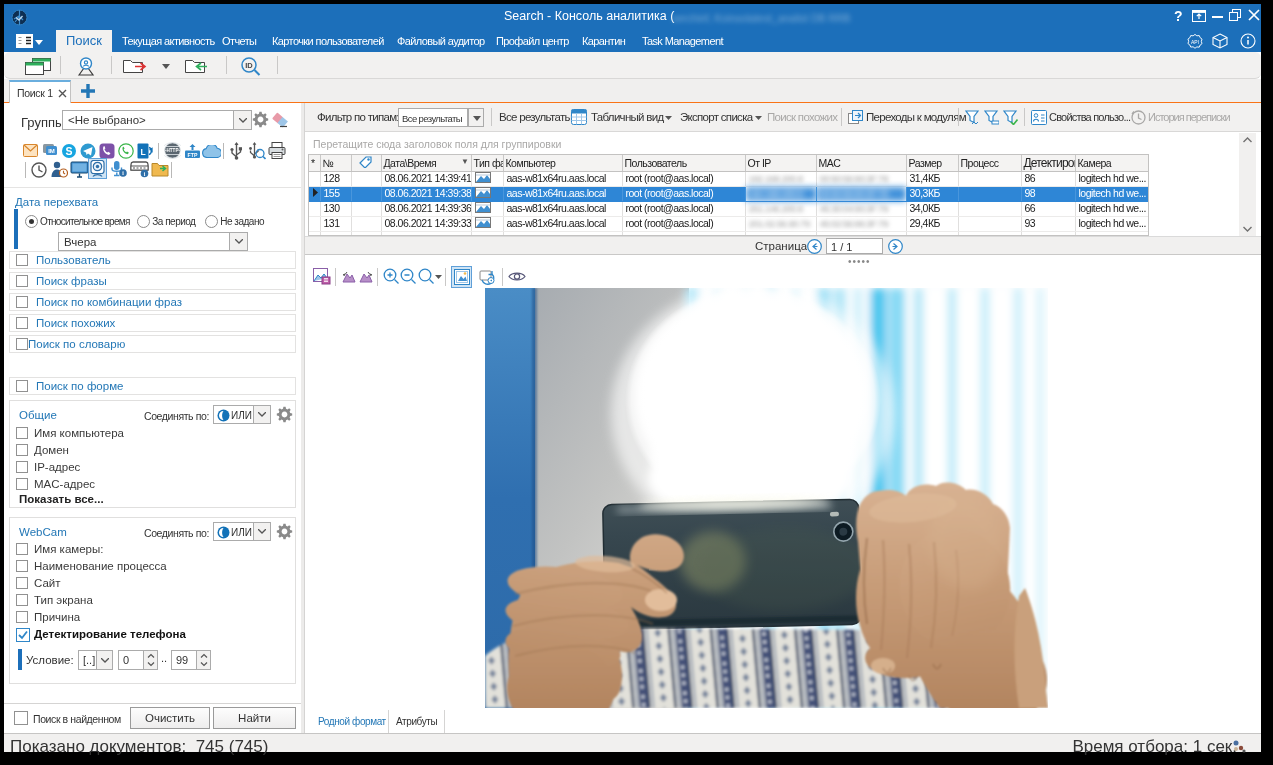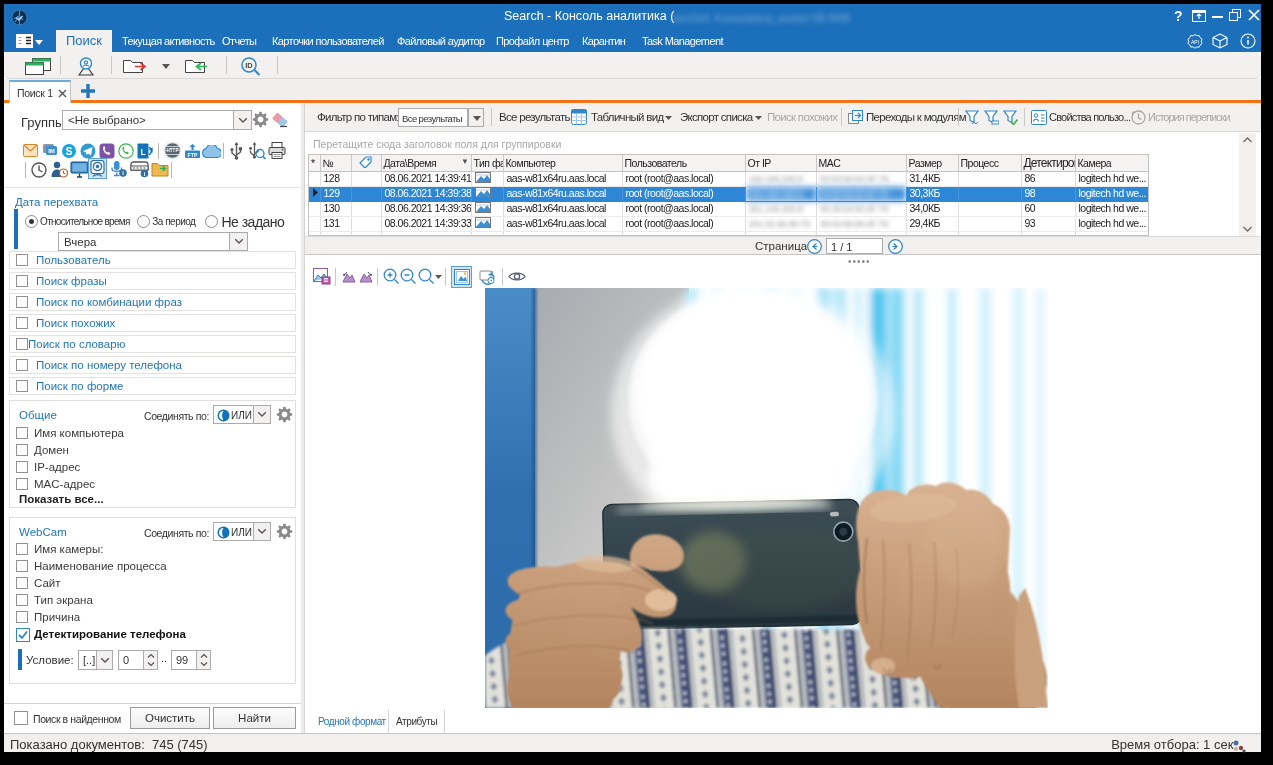--- a/index.html
+++ b/index.html
@@ -9,37 +9,37 @@
 
 #titlebar{position:absolute;left:0;top:0;width:1257px;height:26px;background:#1c6fba;}
 #menubar{position:absolute;left:0;top:26px;width:1257px;height:22px;background:#1c6fba;}
 .mitem{position:absolute;top:0;height:22px;line-height:22px;color:#fff;font-size:11px;letter-spacing:-0.6px;}
 #ptab{position:absolute;left:52px;top:0;width:56px;height:22px;background:#f2f1f0;color:#1c6fba;
 text-align:center;line-height:22px;font-size:13px;}
 
 #toolbar{position:absolute;left:0;top:48px;width:1257px;height:27px;background:#f2f1f0;border-bottom:1px solid #d9d8d7;border-radius:6px;}
 .tsep{position:absolute;top:4px;width:1px;height:18px;background:#c9c8c7;}
 
-#tabstrip{position:absolute;left:0;top:75px;width:1257px;height:24px;background:#f0efee;border-bottom:3px solid #f97316;}
+#tabstrip{position:absolute;left:0;top:75px;width:1257px;height:24px;background:#f0efee;border-bottom:1px solid #f97316;}
 #tab1{position:absolute;left:5px;top:1px;width:62px;height:23px;background:#fff;border:1px solid #c3c2c1;border-top:2px solid #6aaede;border-bottom:none;font-size:11px;color:#333;}
 
 #leftpanel{position:absolute;left:0;top:99px;width:297px;height:630px;background:#fff;}
 #vsplit{position:absolute;left:297px;top:99px;width:4px;height:630px;background:#ecebea;border-right:1px solid #d5d4d3;}
 .cb{display:inline-block;width:12px;height:12px;border:1px solid #919191;background:#fff;vertical-align:middle;}
 .bluelbl{color:#2377b6;font-size:11.5px;}
 .rowbox{position:absolute;left:5px;width:287px;height:18px;border:1px solid #e3e2e1;background:#fff;}
 .seclbl{color:#2377b6;font-size:11.5px;}
 
 #rightpanel{position:absolute;left:301px;top:99px;width:956px;height:630px;background:#fff;}
 #ftoolbar{position:absolute;left:0;top:0;width:956px;height:29px;background:#f2f1f0;border-bottom:1px solid #d9d8d7;}
 #ftoolbar span{letter-spacing:-0.7px;}
 #grid table{letter-spacing:-0.5px;}
 #grid td{font-size:10.5px;}
 
-#statusbar{position:absolute;left:0;top:729px;width:1257px;height:19px;background:#f1f0ef;border-top:1px solid #c6c5c4;font-size:13px;color:#333;}
+#statusbar{position:absolute;left:0;top:729px;width:1257px;height:19px;background:#f1f0ef;border-top:1px solid #c6c5c4;font-size:17px;color:#333;}
 .gray{color:#a9a8a7;}
 #grid table td{padding:0 3px;white-space:nowrap;overflow:hidden;}
 .hdr td{background:#f4f3f2;border-right:1px solid #c9c8c7;border-bottom:1px solid #c3c2c1;height:16px;font-size:10.5px;color:#222;padding:0 2px !important;}
 .r td{height:13px;line-height:13px;border-right:1px solid #e0dfde;border-bottom:1px solid #ecebea;}
 .sel td{background:#2e86d6;color:#fff;border-right:1px solid #4996dc;border-bottom:1px solid #2e86d6;}
 .blr{filter:blur(2px);color:#9a9a9a;font-size:9.5px !important;}
 .blrs{filter:blur(3px);color:#92bce4;opacity:.9;font-size:9.5px !important;}
 </style></head>
 <body>
 <div id="win">
@@ -275,21 +275,21 @@
         <path d="M1 15 V2.5 h5.5 l1.5 2 H17 V15 Z" fill="#f0b94f" stroke="#b8882a"></path>
         <path d="M9 7.5 h5 M11.5 5 l3 2.5 -3 2.5" fill="none" stroke="#2eaf5c" stroke-width="1.5"></path>
       </svg>
     <div class="abs" style="left:167px;top:59px;width:1px;height:16px;background:#b9b8b7;"></div>
 
     <div class="abs" style="left:0;top:84px;width:297px;height:1px;background:#e5e4e3;"></div>
     <span class="abs" style="left:11px;top:89px;"><span class="seclbl">Дата перехвата</span></span>
     <div class="abs" style="left:10px;top:106px;width:4px;height:40px;background:#1c6fba;"></div>
     <span class="abs" style="left:21px;top:109px;"><span style="display:inline-block;width:13px;height:13px;border:1px solid #8a8a8a;border-radius:50%;background:#fff;position:relative;vertical-align:middle;"><span style="position:absolute;left:3px;top:3px;width:5px;height:5px;border-radius:50%;background:#333;"></span></span><span style="font-size:10px;letter-spacing:-0.7px;color:#333;vertical-align:middle;">&nbsp;Относительное время</span></span>
     <span class="abs" style="left:133px;top:109px;"><span style="display:inline-block;width:13px;height:13px;border:1px solid #8a8a8a;border-radius:50%;background:#fff;vertical-align:middle;"></span><span style="font-size:10px;letter-spacing:-0.5px;color:#333;vertical-align:middle;">&nbsp;За период</span></span>
-    <span class="abs" style="left:201px;top:109px;"><span style="display:inline-block;width:13px;height:13px;border:1px solid #8a8a8a;border-radius:50%;background:#fff;vertical-align:middle;"></span><span style="font-size:14px;letter-spacing:-0.5px;color:#333;vertical-align:middle;">&nbsp;Не задано</span></span>
+    <span class="abs" style="left:201px;top:109px;"><span style="display:inline-block;width:13px;height:13px;border:1px solid #8a8a8a;border-radius:50%;background:#fff;vertical-align:middle;"></span><span style="font-size:10px;letter-spacing:-0.5px;color:#333;vertical-align:middle;">&nbsp;Не задано</span></span>
     <div class="abs" style="left:54px;top:129px;width:190px;height:19px;border:1px solid #ababab;background:#fff;">
       <span class="abs" style="left:5px;top:3px;font-size:11.5px;color:#333;">Вчера</span>
       <div class="abs" style="right:0;top:0;width:18px;height:17px;border-left:1px solid #ababab;background:#f2f1f0;">
         <svg class="abs" style="left:5px;top:6px;" width="8" height="5" viewBox="0 0 8 5">
             <path d="M0 0 L4 4 8 0" stroke="#555" stroke-width="1.3" fill="none"></path>
           </svg>
       </div>
     </div>
 
     <div class="rowbox" style="top:148px;">
@@ -304,24 +304,20 @@
         <span class="cb" style="position:absolute;left:6px;top:2px;"></span>
         <span class="abs bluelbl" style="left:26px;top:2px;">Поиск по комбинации фраз</span>
       </div>
     <div class="rowbox" style="top:211px;">
         <span class="cb" style="position:absolute;left:6px;top:2px;"></span>
         <span class="abs bluelbl" style="left:26px;top:2px;">Поиск похожих</span>
       </div>
     <div class="rowbox" style="top:232px;">
         <span class="cb" style="position:absolute;left:6px;top:2px;"></span>
         <span class="abs bluelbl" style="left:18px;top:2px;">Поиск по словарю</span>
-      </div>
-    <div class="rowbox" style="top:253px;">
-        <span class="cb" style="position:absolute;left:6px;top:2px;"></span>
-        <span class="abs bluelbl" style="left:26px;top:2px;">Поиск по номеру телефона</span>
       </div>
     <div class="rowbox" style="top:274px;">
         <span class="cb" style="position:absolute;left:6px;top:2px;"></span>
         <span class="abs bluelbl" style="left:26px;top:2px;">Поиск по форме</span>
       </div>
 
     <div class="abs" style="left:5px;top:297px;width:287px;height:108px;border:1px solid #e0dfde;background:#fff;">
       <span class="abs bluelbl" style="left:9px;top:8px;">Общие</span>
       <span class="abs" style="left:134px;top:9px;font-size:10.5px;letter-spacing:-0.4px;color:#333;">Соединять по:</span>
       <div class="abs" style="left:203px;top:4px;width:58px;height:19px;border:1px solid #ababab;background:#fff;">
@@ -532,21 +528,21 @@
               <td class="blr">00:50:56:90:3F:78</td>
               <td>31,4КБ</td>
               <td></td>
               <td>86</td>
               <td>logitech hd we...</td>
             </tr>
         <tr class="r sel">
               <td><svg width="7" height="9" viewBox="0 0 7 9">
                   <path d="M1 0 l5 4.5 L1 9 Z" fill="#222"></path>
                 </svg></td>
-              <td>129</td>
+              <td>155</td>
               <td></td>
               <td>08.06.2021 14:39:38</td>
               <td><svg width="16" height="11" viewBox="0 0 16 11">
                   <rect x="0.5" y="0.5" width="15" height="10" fill="#fff" stroke="#777"></rect>
                   <path d="M1 10 L6 4 l3 3 3-4 3 4 v3 Z" fill="#3f8fd0"></path>
                   <path d="M1 3 h14" stroke="#bcd" stroke-width="1"></path>
                 </svg></td>
               <td>aas-w81x64ru.aas.local</td>
               <td>root (root@aas.local)</td>
               <td class="blrs">192.168.200.8</td>
@@ -565,21 +561,21 @@
                   <rect x="0.5" y="0.5" width="15" height="10" fill="#fff" stroke="#777"></rect>
                   <path d="M1 10 L6 4 l3 3 3-4 3 4 v3 Z" fill="#3f8fd0"></path>
                   <path d="M1 3 h14" stroke="#bcd" stroke-width="1"></path>
                 </svg></td>
               <td>aas-w81x64ru.aas.local</td>
               <td>root (root@aas.local)</td>
               <td class="blr">251.146.200.8</td>
               <td class="blr">45:30:04:90:3F:79</td>
               <td>34,0КБ</td>
               <td></td>
-              <td>60</td>
+              <td>66</td>
               <td>logitech hd we...</td>
             </tr>
         <tr class="r">
               <td></td>
               <td>131</td>
               <td></td>
               <td>08.06.2021 14:39:33</td>
               <td><svg width="16" height="11" viewBox="0 0 16 11">
                   <rect x="0.5" y="0.5" width="15" height="10" fill="#fff" stroke="#777"></rect>
                   <path d="M1 10 L6 4 l3 3 3-4 3 4 v3 Z" fill="#3f8fd0"></path>

